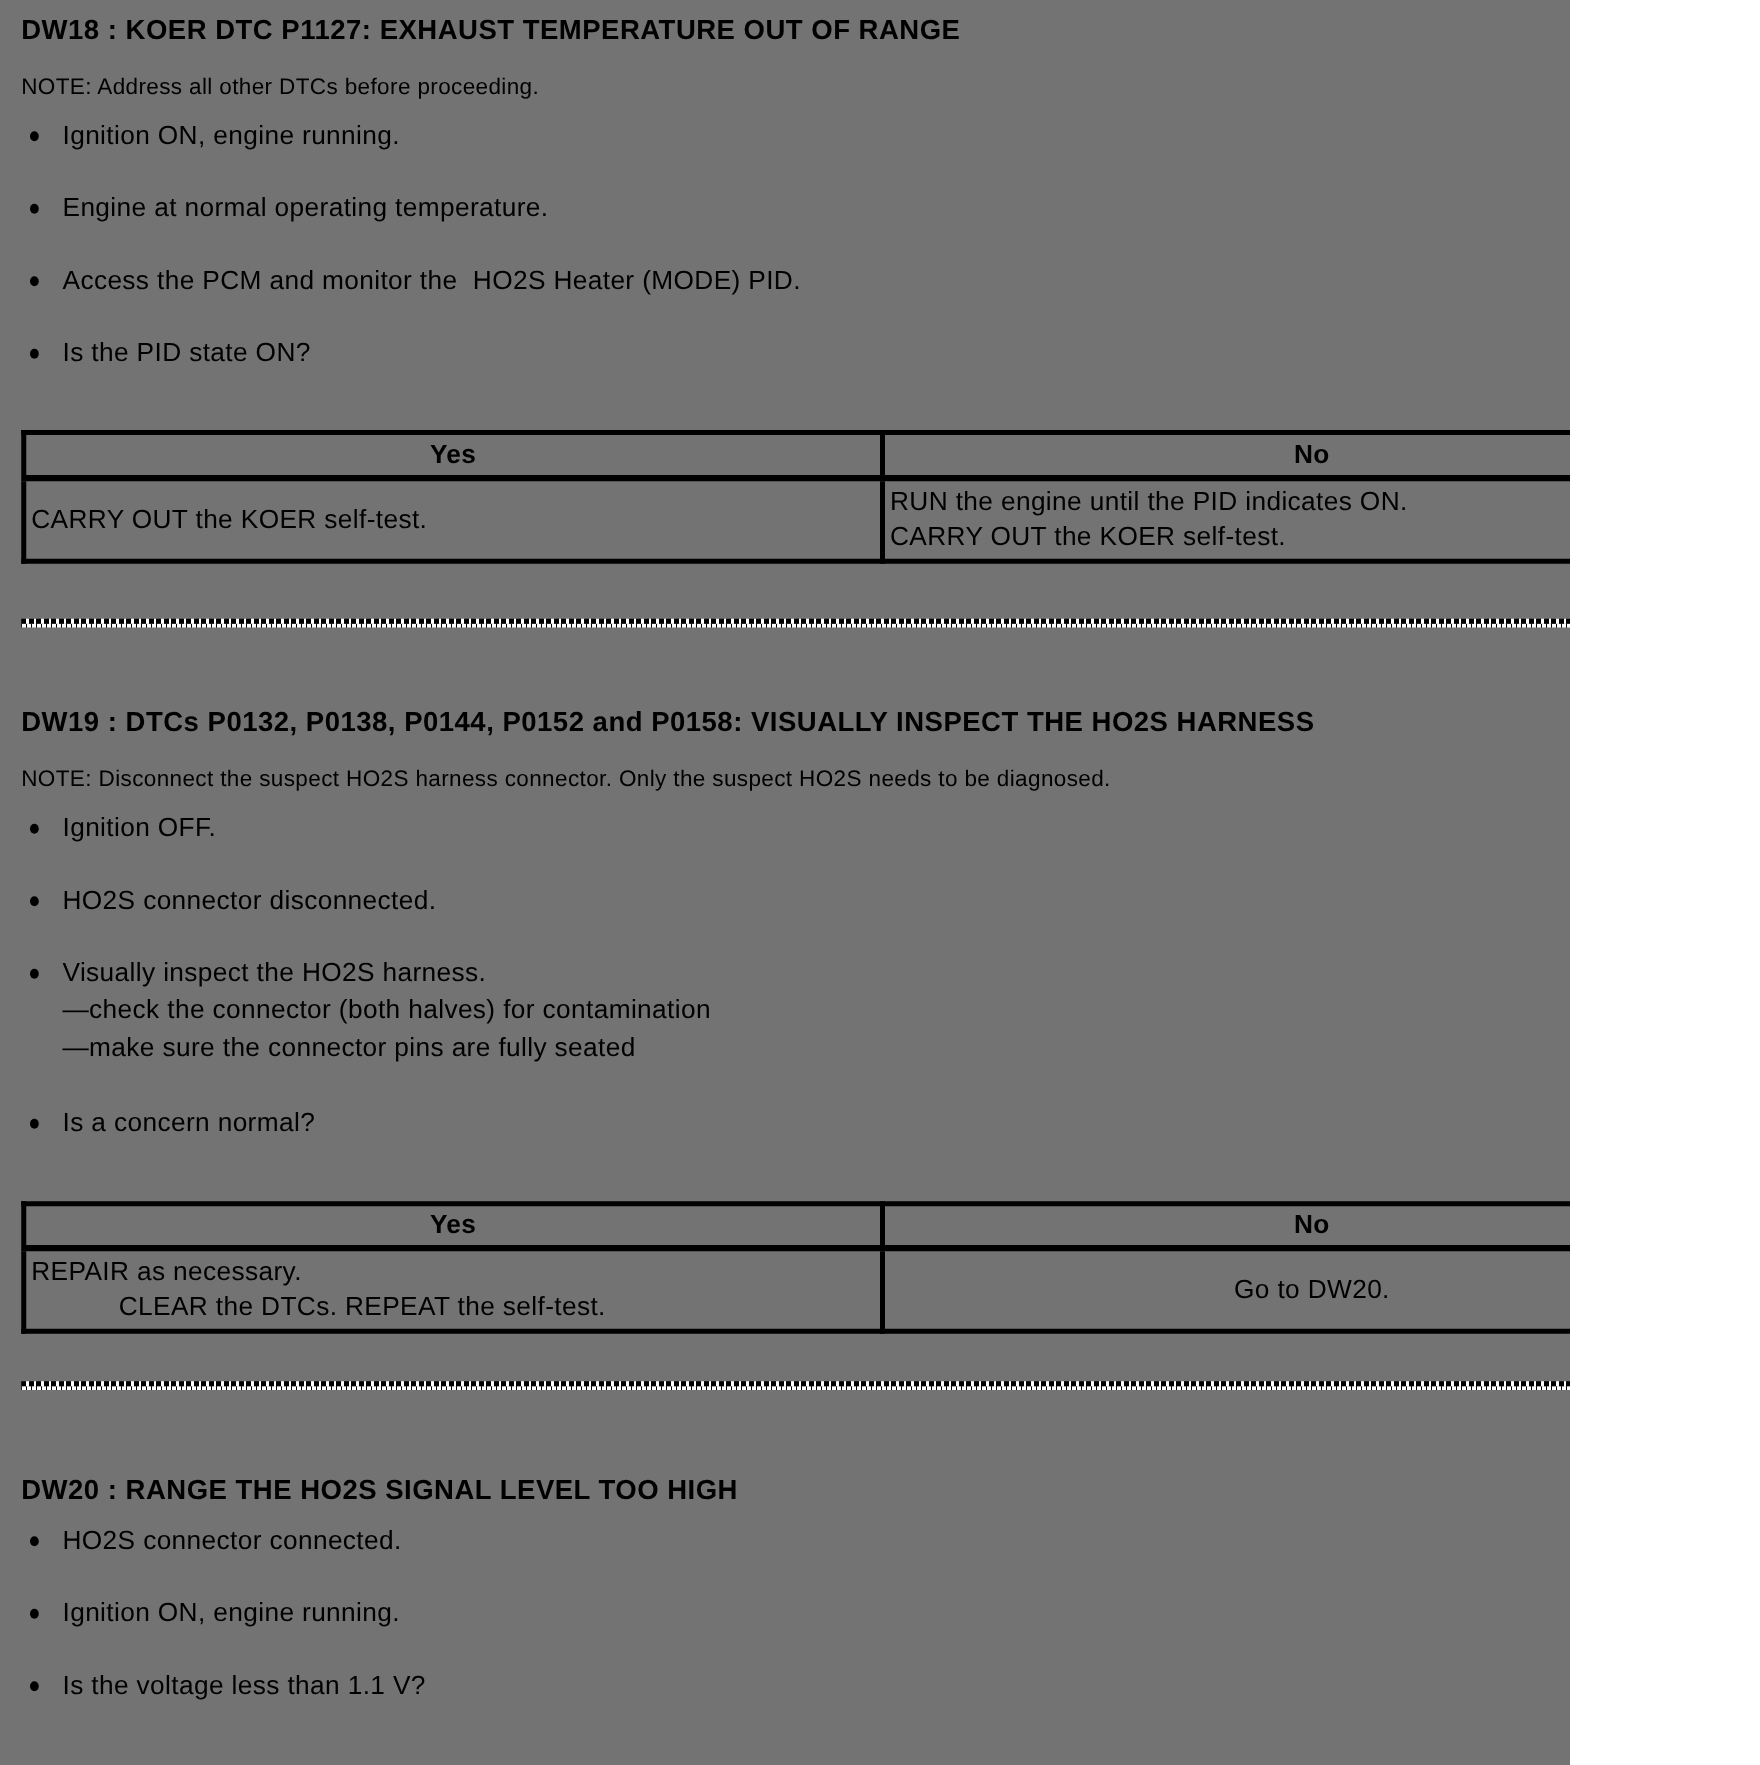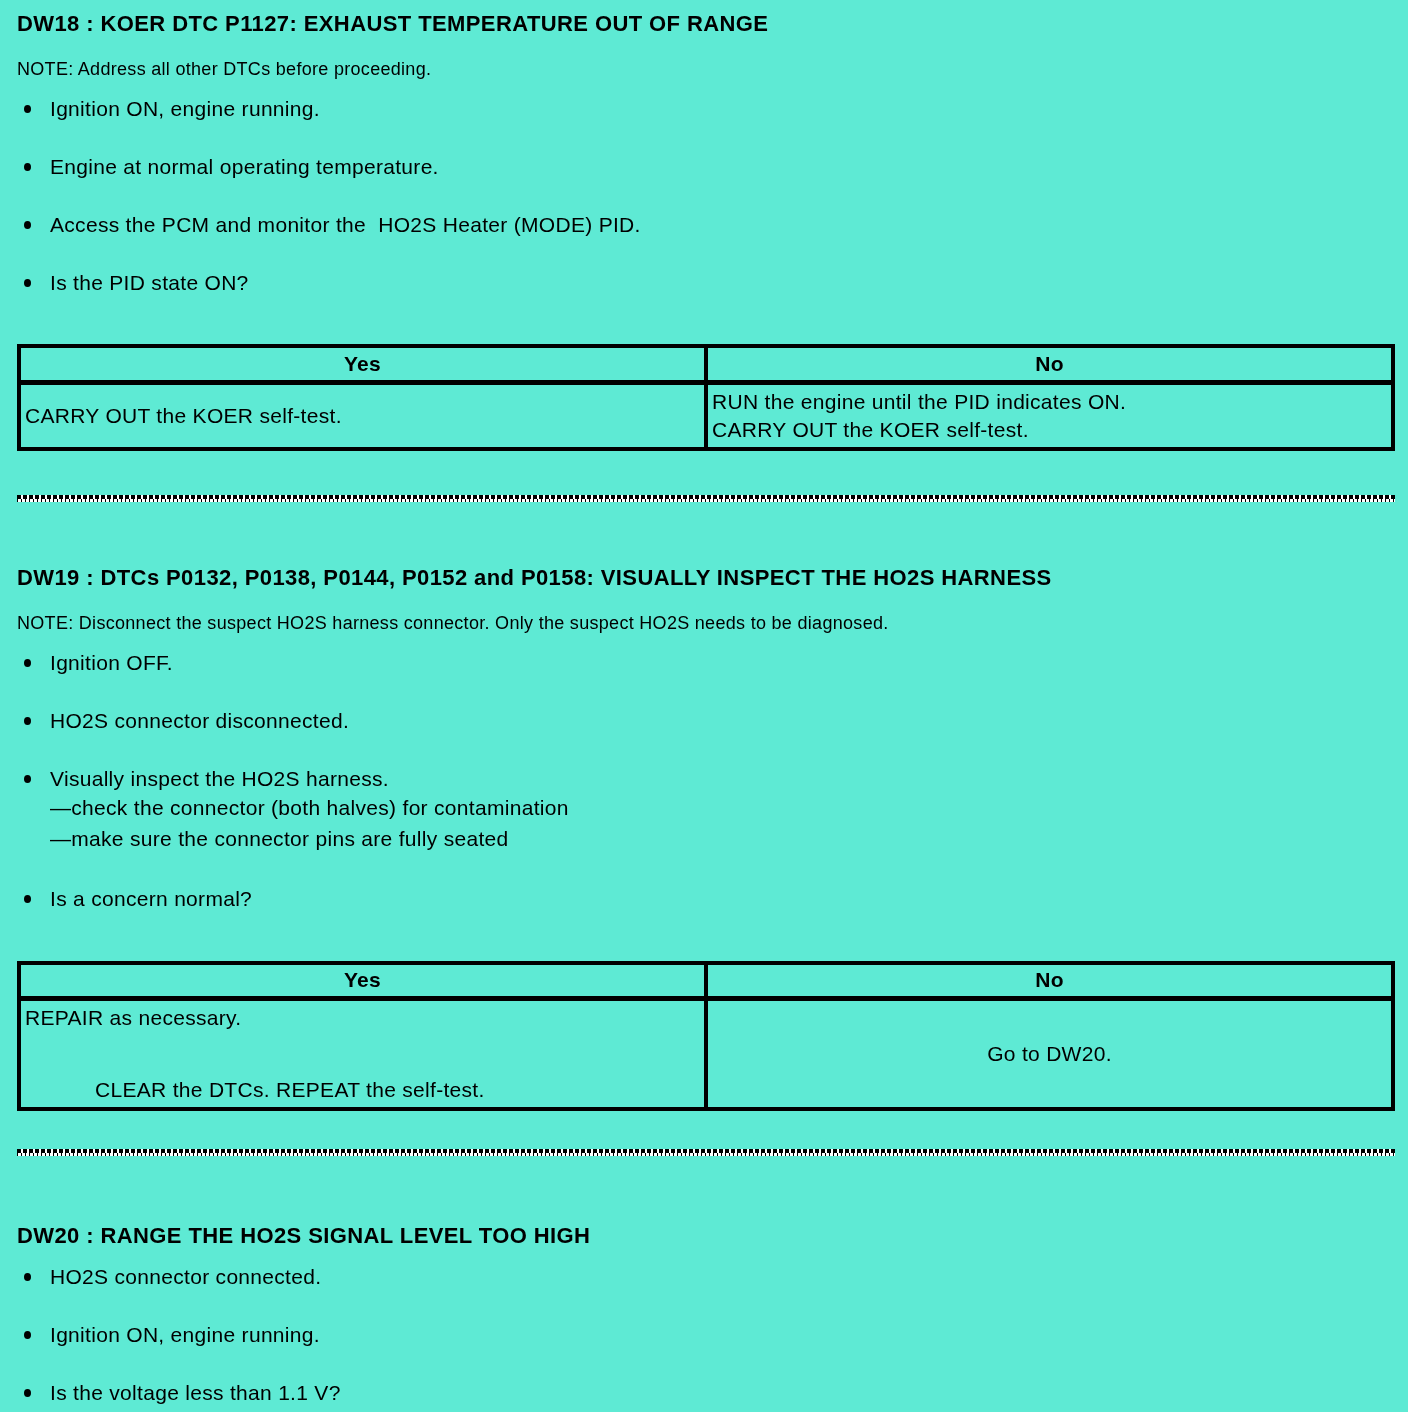--- a/index.html
+++ b/index.html
@@ -1,24 +1,24 @@
 <!DOCTYPE html>
 <html><head>
 <meta charset="utf-8">
 <style>
   * { box-sizing: border-box; }
   html, body { margin: 0; padding: 0; background: #fff; color: #000; }
   body { font-family: "Liberation Sans", "DejaVu Sans", sans-serif; }
 
   .page {
     position: relative;
-    width: 1408px;
+    width: 1256px;
     height: 1412px;
     padding: 10px 13px 0 17px;
-    background: #5eead4;
+    background: #737373;
     overflow: hidden;
   }
 
   .step-heading {
     margin: 0;
     font-size: 22px;
     font-weight: bold;
     line-height: 28px;
     letter-spacing: 0.4px;
     white-space: pre-wrap;
@@ -81,21 +81,21 @@
     vertical-align: middle;
   }
   table.t1 { margin-top: 48px; }
   table.t1 td { height: 62px; }
   table.t2 { margin-top: 49px; }
   table.t2 td { height: 66px; }
   table.t3 { margin-top: 50px; }
   table.t3 td { height: 37px; }
   td.center { text-align: center; }
   .cell-line { line-height: 28px; white-space: pre-wrap; }
-  .cell-line.indent { padding-left: 70px; margin-top: 44px; }
+  .cell-line.indent { padding-left: 70px; }
 
   .separator {
     width: 1378px;
     height: 7px;
     margin-top: 44px;
     background:
       repeating-linear-gradient(90deg, #000 0 4px, #fff 4px 6px),
       repeating-linear-gradient(90deg, #000 0 1px, #fff 1px 4px);
     background-size: 100% 4px, 100% 3px;
     background-position: left top, left bottom;

